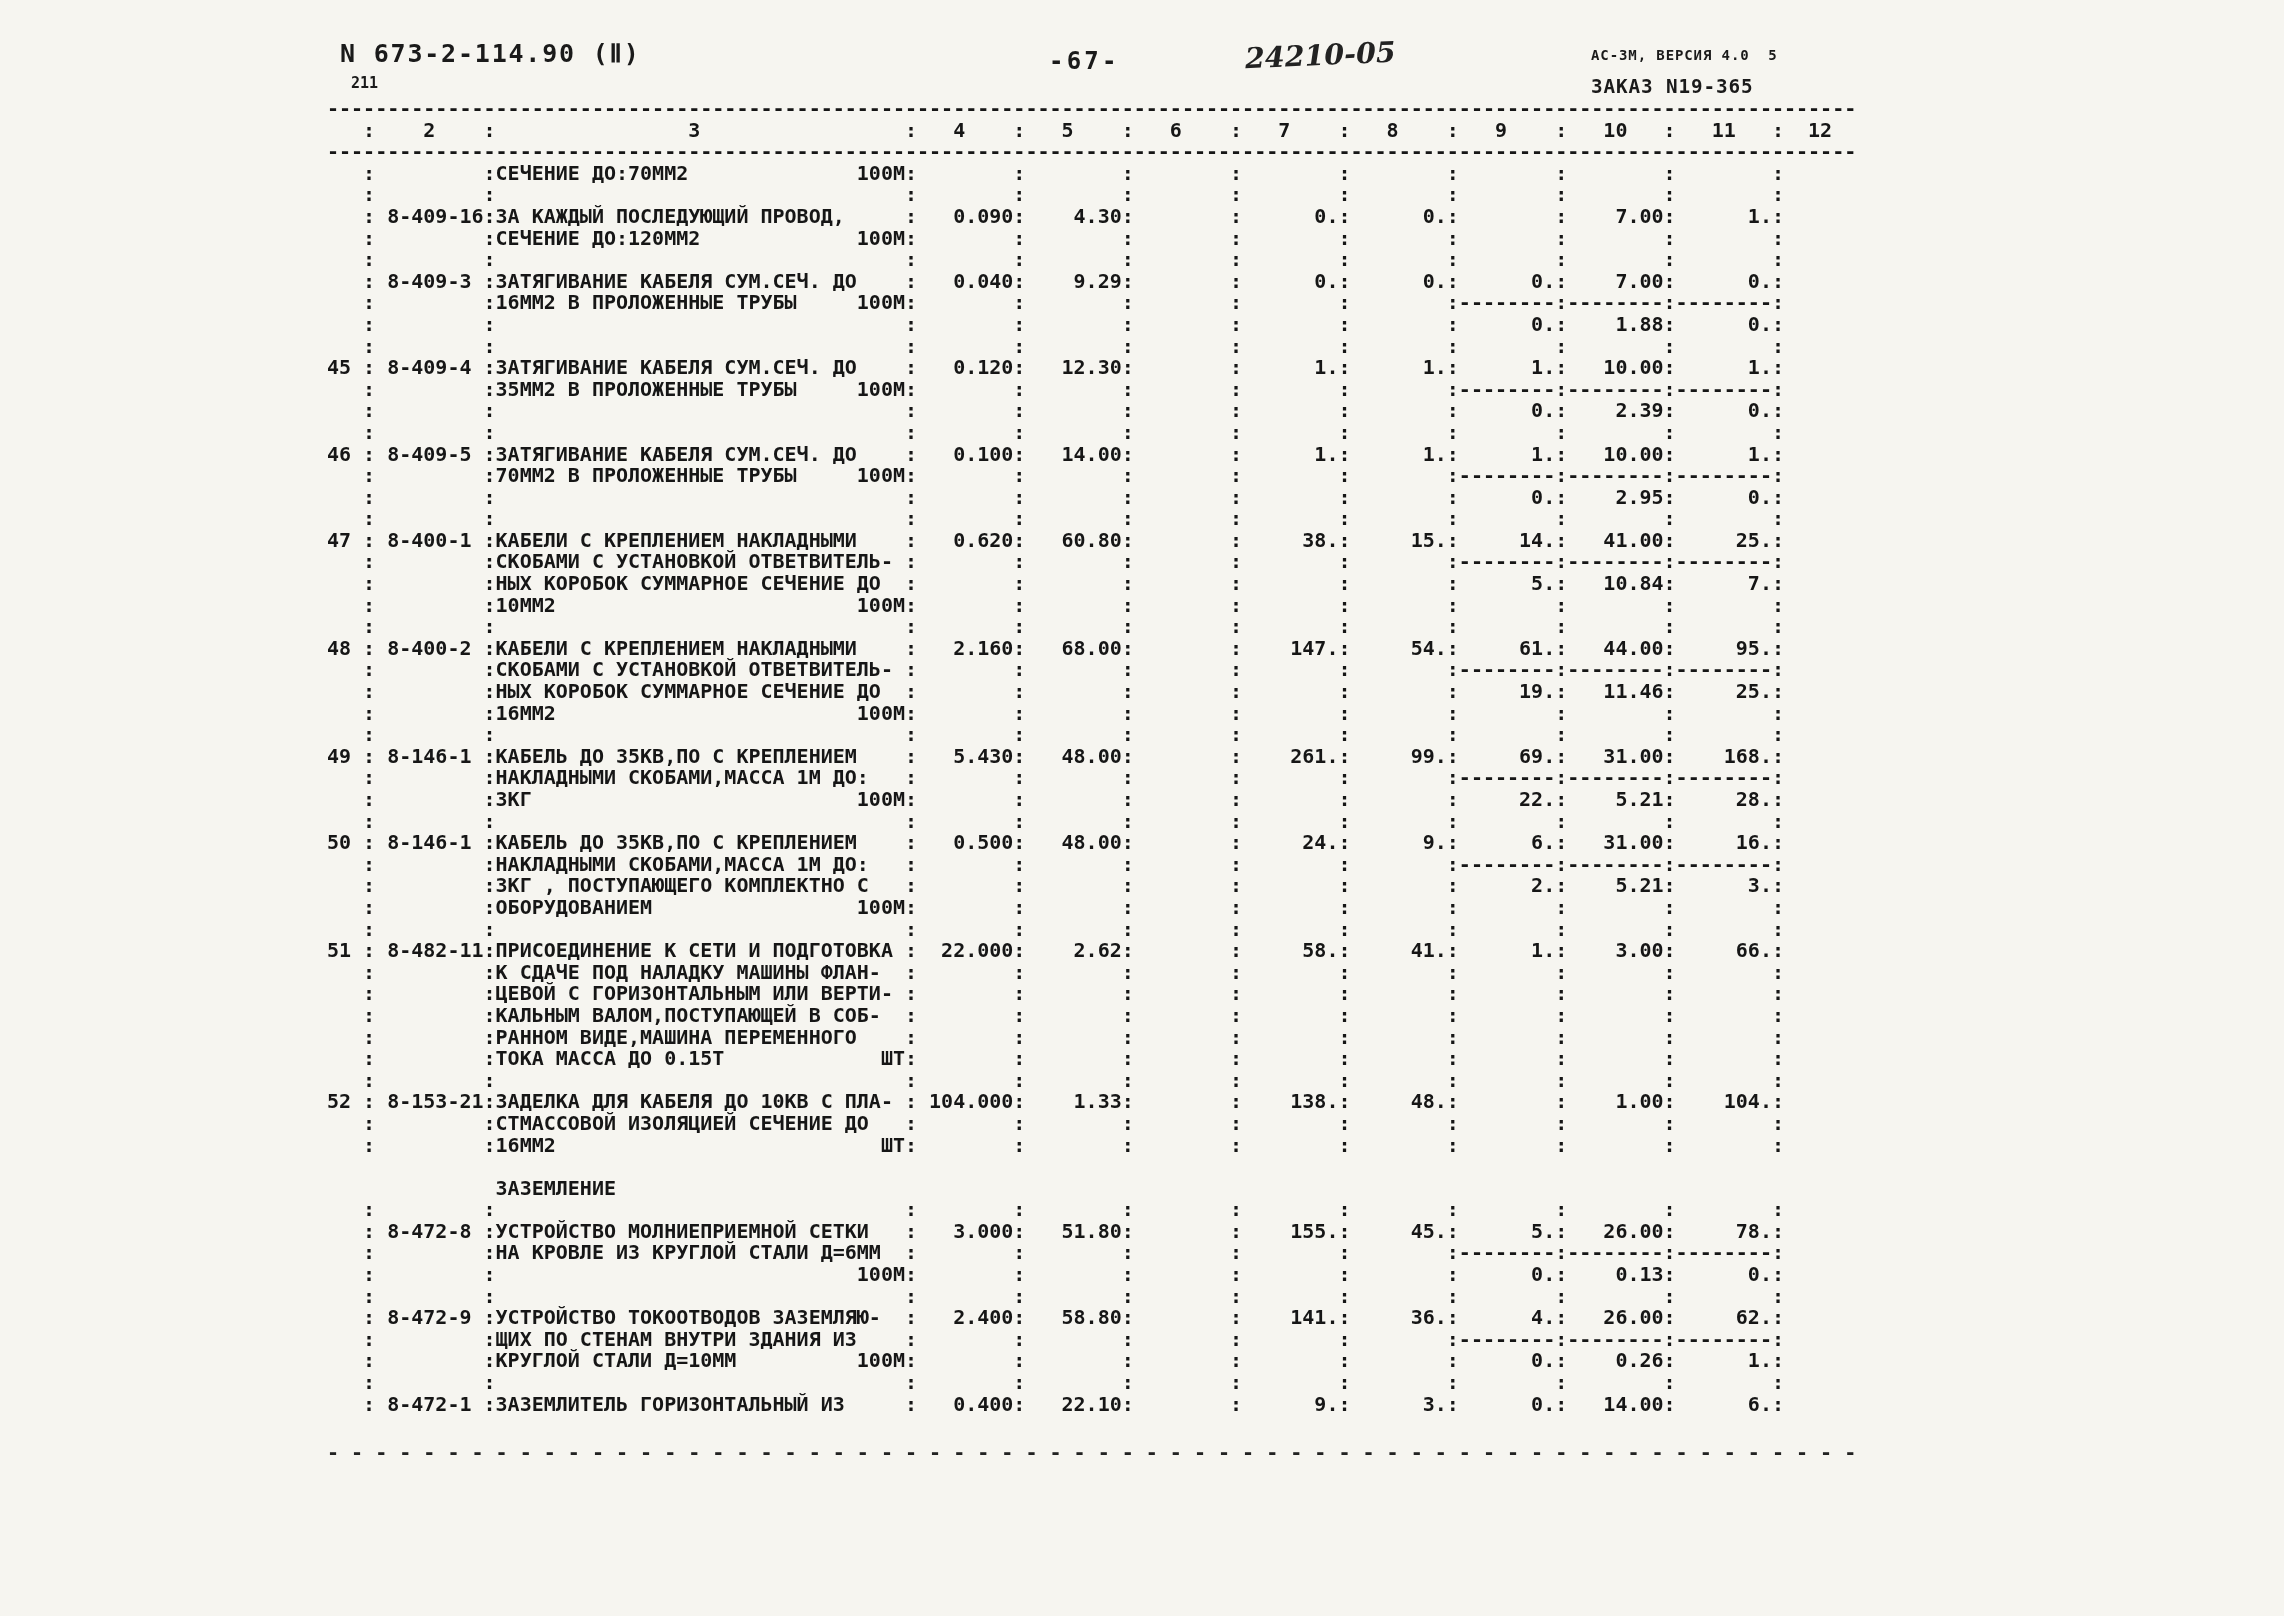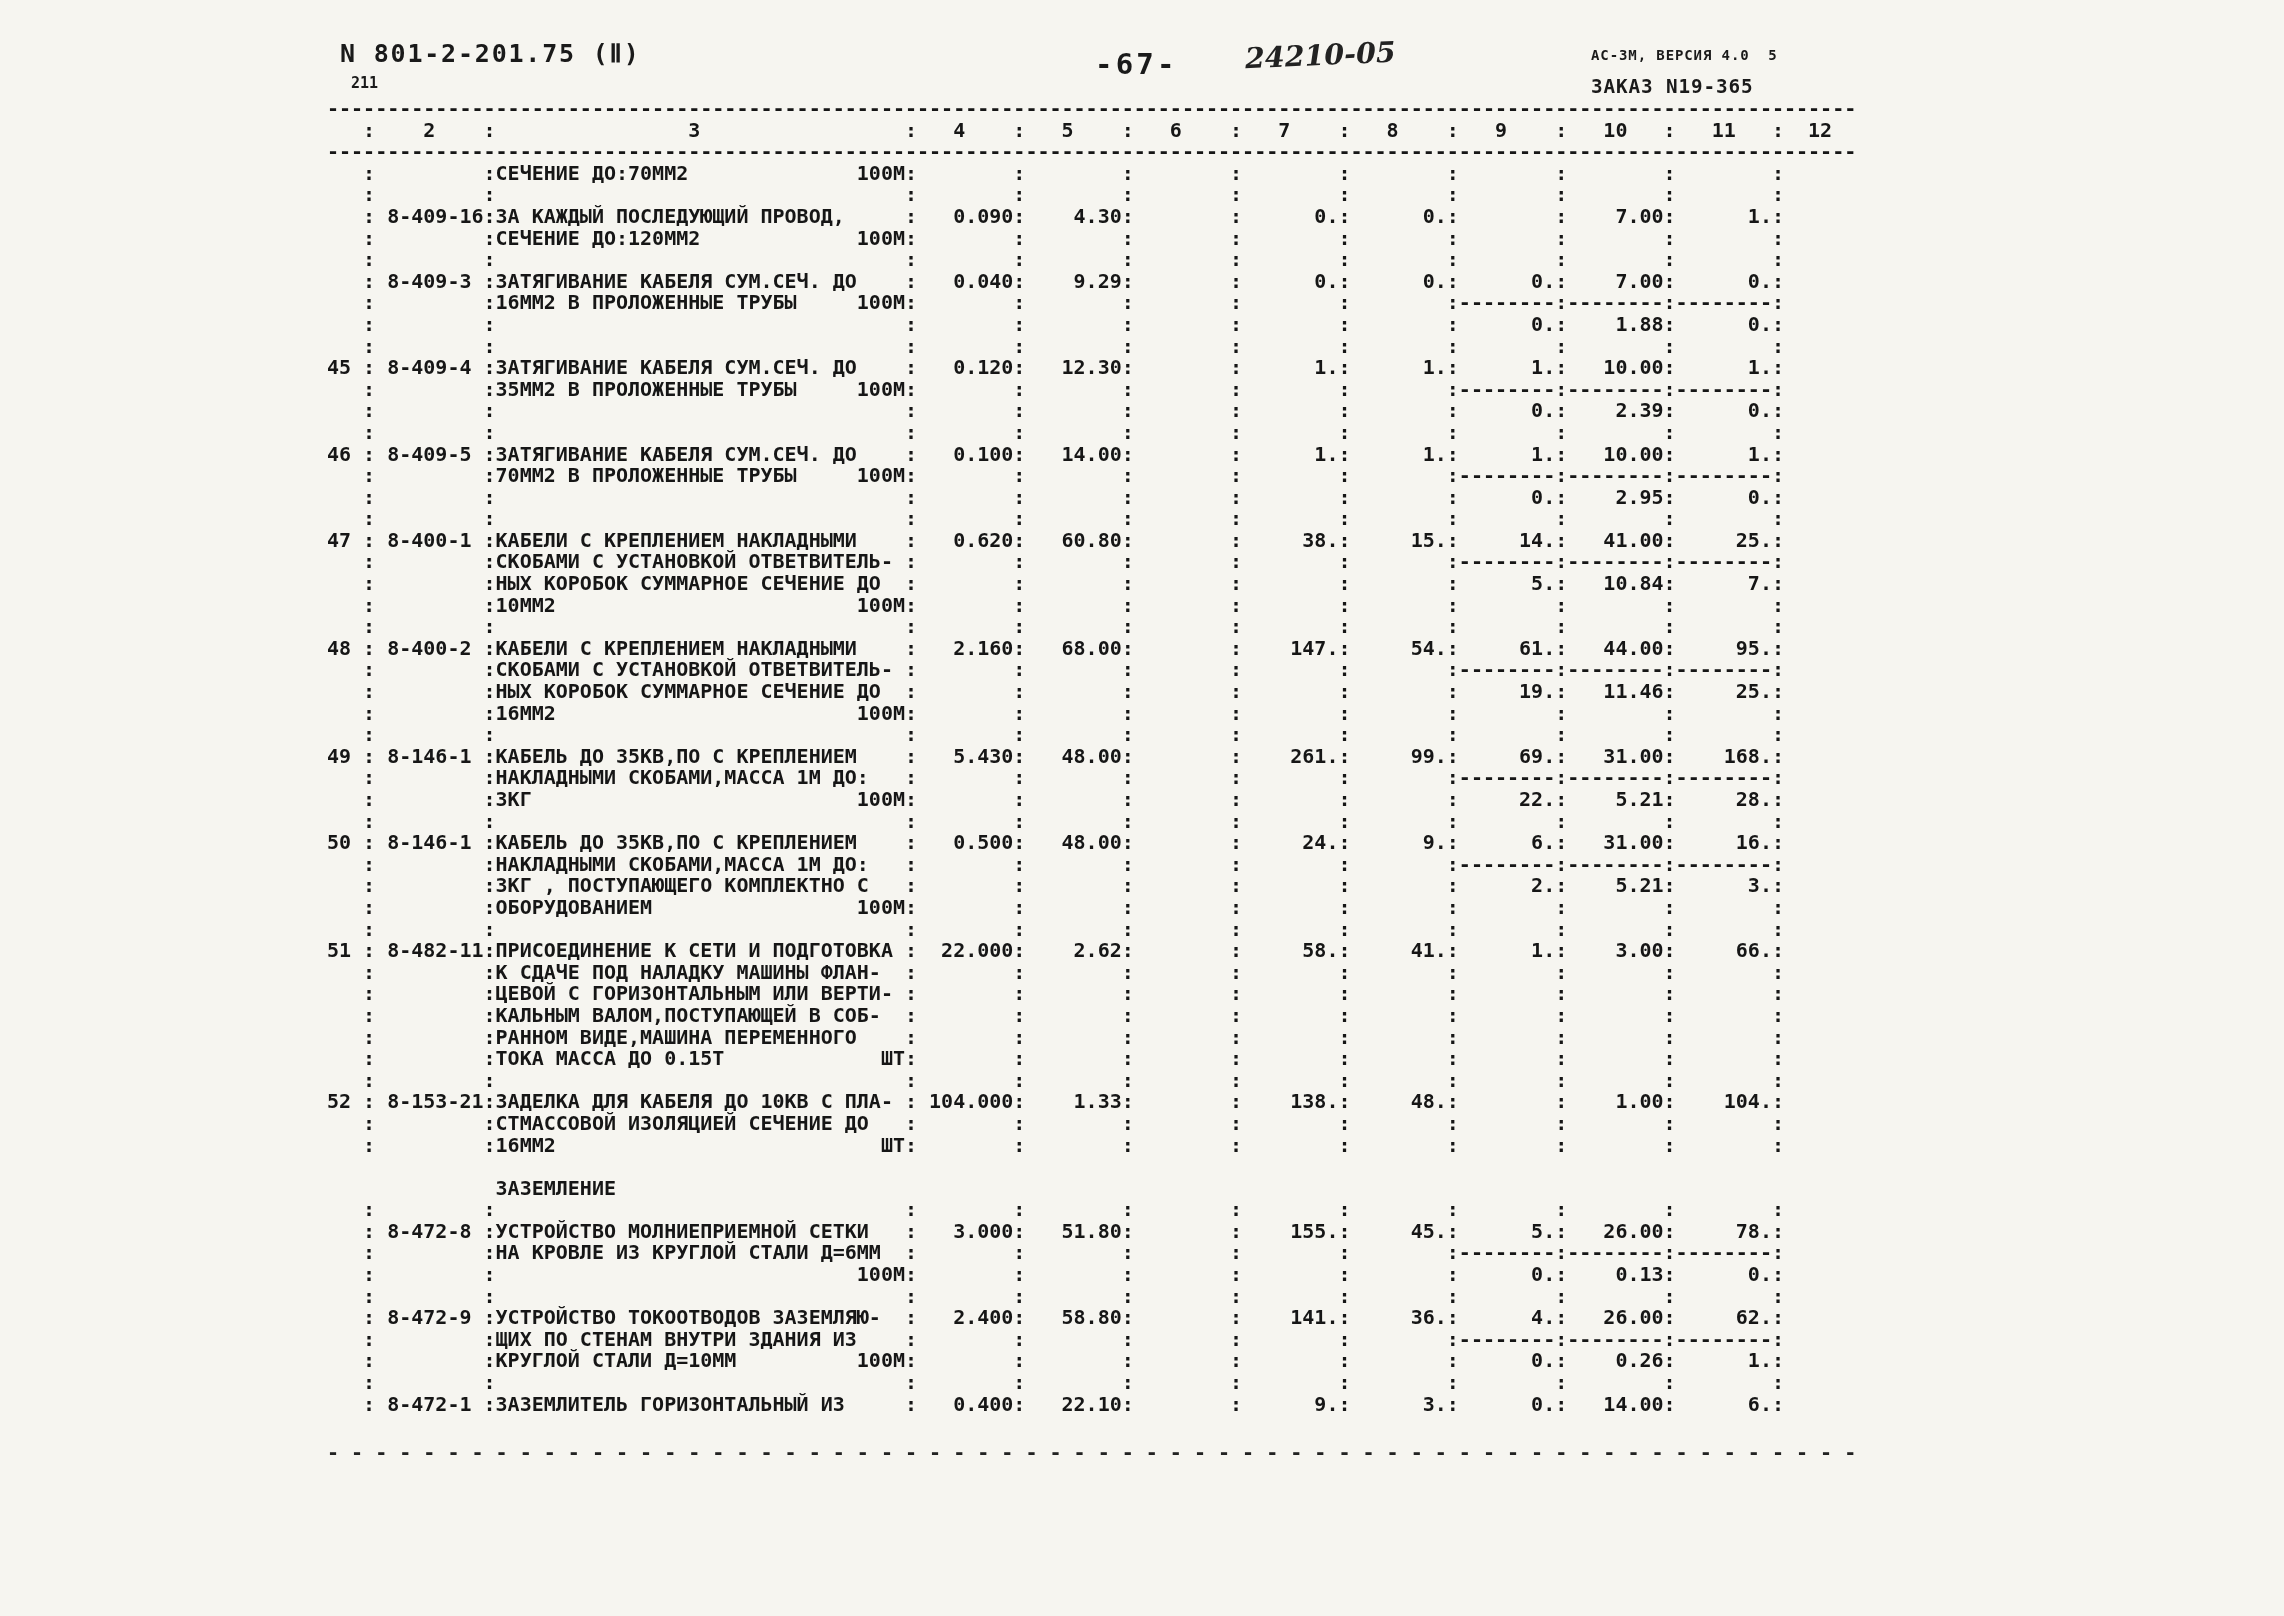--- a/index.html
+++ b/index.html
@@ -4,41 +4,41 @@
 <style>
   html,body{margin:0;padding:0}
   body{
     width:2284px;height:1617px;position:relative;overflow:hidden;
     background:#f6f5f0;
     font-family:"DejaVu Sans Mono",monospace;color:#1a1a1a;
   }
   .h{position:absolute;white-space:pre;font-weight:bold}
   .doc-num{left:340px;top:39px;font-size:25px;letter-spacing:1.8px}
   .doc-sub{left:351px;top:74px;font-size:15px}
-  .page-num{left:1095px;top:47px;font-size:29px;letter-spacing:3.2px}
+  .page-num{left:1049px;top:47px;font-size:24px;letter-spacing:3.2px}
   .handwritten{
     left:1245px;top:38px;font-size:28.5px;
     font-family:"DejaVu Serif",serif;font-style:italic;
     transform:rotate(-2.5deg);color:#222;
   }
   .version{left:1591px;top:47px;font-size:14px;letter-spacing:0.9px}
   .order{left:1591px;top:75px;font-size:19.3px;letter-spacing:0.9px}
   #table{
     position:absolute;left:327px;top:98px;
     font-size:20px;line-height:21.6px;font-weight:bold;
     white-space:pre;color:#161616;
   }
   .ln{white-space:pre;height:21.6px}
   .dots{margin-top:27px;color:#222}
 </style>
 </head>
 <body>
 
 <div>
-  <div class="h doc-num">N 801-2-201.75 (Ⅱ)</div>
+  <div class="h doc-num">N 673-2-114.90 (Ⅱ)</div>
   <div class="h doc-sub">211</div>
   <div class="h page-num">-67-</div>
   <div class="h handwritten">24210-05</div>
   <div class="h version">АС-3М, ВЕРСИЯ 4.0  5</div>
   <div class="h order">ЗАКАЗ N19-365</div>
 </div>
 
 <div id="table"><div class="ln">-------------------------------------------------------------------------------------------------------------------------------</div><div class="ln">   :    2    :                3                 :   4    :   5    :   6    :   7    :   8    :   9    :   10   :   11   :  12  </div><div class="ln">-------------------------------------------------------------------------------------------------------------------------------</div><div class="ln">   :         :СЕЧЕНИЕ ДО:70ММ2              100М:        :        :        :        :        :        :        :        :      </div><div class="ln">   :         :                                  :        :        :        :        :        :        :        :        :      </div><div class="ln">   : 8-409-16:ЗА КАЖДЫЙ ПОСЛЕДУЮЩИЙ ПРОВОД,     :   0.090:    4.30:        :      0.:      0.:        :    7.00:      1.:      </div><div class="ln">   :         :СЕЧЕНИЕ ДО:120ММ2             100М:        :        :        :        :        :        :        :        :      </div><div class="ln">   :         :                                  :        :        :        :        :        :        :        :        :      </div><div class="ln">   : 8-409-3 :ЗАТЯГИВАНИЕ КАБЕЛЯ СУМ.СЕЧ. ДО    :   0.040:    9.29:        :      0.:      0.:      0.:    7.00:      0.:      </div><div class="ln">   :         :16ММ2 В ПРОЛОЖЕННЫЕ ТРУБЫ     100М:        :        :        :        :        :--------:--------:--------:      </div><div class="ln">   :         :                                  :        :        :        :        :        :      0.:    1.88:      0.:      </div><div class="ln">   :         :                                  :        :        :        :        :        :        :        :        :      </div><div class="ln">45 : 8-409-4 :ЗАТЯГИВАНИЕ КАБЕЛЯ СУМ.СЕЧ. ДО    :   0.120:   12.30:        :      1.:      1.:      1.:   10.00:      1.:      </div><div class="ln">   :         :35ММ2 В ПРОЛОЖЕННЫЕ ТРУБЫ     100М:        :        :        :        :        :--------:--------:--------:      </div><div class="ln">   :         :                                  :        :        :        :        :        :      0.:    2.39:      0.:      </div><div class="ln">   :         :                                  :        :        :        :        :        :        :        :        :      </div><div class="ln">46 : 8-409-5 :ЗАТЯГИВАНИЕ КАБЕЛЯ СУМ.СЕЧ. ДО    :   0.100:   14.00:        :      1.:      1.:      1.:   10.00:      1.:      </div><div class="ln">   :         :70ММ2 В ПРОЛОЖЕННЫЕ ТРУБЫ     100М:        :        :        :        :        :--------:--------:--------:      </div><div class="ln">   :         :                                  :        :        :        :        :        :      0.:    2.95:      0.:      </div><div class="ln">   :         :                                  :        :        :        :        :        :        :        :        :      </div><div class="ln">47 : 8-400-1 :КАБЕЛИ С КРЕПЛЕНИЕМ НАКЛАДНЫМИ    :   0.620:   60.80:        :     38.:     15.:     14.:   41.00:     25.:      </div><div class="ln">   :         :СКОБАМИ С УСТАНОВКОЙ ОТВЕТВИТЕЛЬ- :        :        :        :        :        :--------:--------:--------:      </div><div class="ln">   :         :НЫХ КОРОБОК СУММАРНОЕ СЕЧЕНИЕ ДО  :        :        :        :        :        :      5.:   10.84:      7.:      </div><div class="ln">   :         :10ММ2                         100М:        :        :        :        :        :        :        :        :      </div><div class="ln">   :         :                                  :        :        :        :        :        :        :        :        :      </div><div class="ln">48 : 8-400-2 :КАБЕЛИ С КРЕПЛЕНИЕМ НАКЛАДНЫМИ    :   2.160:   68.00:        :    147.:     54.:     61.:   44.00:     95.:      </div><div class="ln">   :         :СКОБАМИ С УСТАНОВКОЙ ОТВЕТВИТЕЛЬ- :        :        :        :        :        :--------:--------:--------:      </div><div class="ln">   :         :НЫХ КОРОБОК СУММАРНОЕ СЕЧЕНИЕ ДО  :        :        :        :        :        :     19.:   11.46:     25.:      </div><div class="ln">   :         :16ММ2                         100М:        :        :        :        :        :        :        :        :      </div><div class="ln">   :         :                                  :        :        :        :        :        :        :        :        :      </div><div class="ln">49 : 8-146-1 :КАБЕЛЬ ДО 35КВ,ПО С КРЕПЛЕНИЕМ    :   5.430:   48.00:        :    261.:     99.:     69.:   31.00:    168.:      </div><div class="ln">   :         :НАКЛАДНЫМИ СКОБАМИ,МАССА 1М ДО:   :        :        :        :        :        :--------:--------:--------:      </div><div class="ln">   :         :3КГ                           100М:        :        :        :        :        :     22.:    5.21:     28.:      </div><div class="ln">   :         :                                  :        :        :        :        :        :        :        :        :      </div><div class="ln">50 : 8-146-1 :КАБЕЛЬ ДО 35КВ,ПО С КРЕПЛЕНИЕМ    :   0.500:   48.00:        :     24.:      9.:      6.:   31.00:     16.:      </div><div class="ln">   :         :НАКЛАДНЫМИ СКОБАМИ,МАССА 1М ДО:   :        :        :        :        :        :--------:--------:--------:      </div><div class="ln">   :         :3КГ , ПОСТУПАЮЩЕГО КОМПЛЕКТНО С   :        :        :        :        :        :      2.:    5.21:      3.:      </div><div class="ln">   :         :ОБОРУДОВАНИЕМ                 100М:        :        :        :        :        :        :        :        :      </div><div class="ln">   :         :                                  :        :        :        :        :        :        :        :        :      </div><div class="ln">51 : 8-482-11:ПРИСОЕДИНЕНИЕ К СЕТИ И ПОДГОТОВКА :  22.000:    2.62:        :     58.:     41.:      1.:    3.00:     66.:      </div><div class="ln">   :         :К СДАЧЕ ПОД НАЛАДКУ МАШИНЫ ФЛАН-  :        :        :        :        :        :        :        :        :      </div><div class="ln">   :         :ЦЕВОЙ С ГОРИЗОНТАЛЬНЫМ ИЛИ ВЕРТИ- :        :        :        :        :        :        :        :        :      </div><div class="ln">   :         :КАЛЬНЫМ ВАЛОМ,ПОСТУПАЮЩЕЙ В СОБ-  :        :        :        :        :        :        :        :        :      </div><div class="ln">   :         :РАННОМ ВИДЕ,МАШИНА ПЕРЕМЕННОГО    :        :        :        :        :        :        :        :        :      </div><div class="ln">   :         :ТОКА МАССА ДО 0.15Т             ШТ:        :        :        :        :        :        :        :        :      </div><div class="ln">   :         :                                  :        :        :        :        :        :        :        :        :      </div><div class="ln">52 : 8-153-21:ЗАДЕЛКА ДЛЯ КАБЕЛЯ ДО 10КВ С ПЛА- : 104.000:    1.33:        :    138.:     48.:        :    1.00:    104.:      </div><div class="ln">   :         :СТМАССОВОЙ ИЗОЛЯЦИЕЙ СЕЧЕНИЕ ДО   :        :        :        :        :        :        :        :        :      </div><div class="ln">   :         :16ММ2                           ШТ:        :        :        :        :        :        :        :        :      </div><div class="ln"></div><div class="ln">              ЗАЗЕМЛЕНИЕ</div><div class="ln">   :         :                                  :        :        :        :        :        :        :        :        :      </div><div class="ln">   : 8-472-8 :УСТРОЙСТВО МОЛНИЕПРИЕМНОЙ СЕТКИ   :   3.000:   51.80:        :    155.:     45.:      5.:   26.00:     78.:      </div><div class="ln">   :         :НА КРОВЛЕ ИЗ КРУГЛОЙ СТАЛИ Д=6ММ  :        :        :        :        :        :--------:--------:--------:      </div><div class="ln">   :         :                              100М:        :        :        :        :        :      0.:    0.13:      0.:      </div><div class="ln">   :         :                                  :        :        :        :        :        :        :        :        :      </div><div class="ln">   : 8-472-9 :УСТРОЙСТВО ТОКООТВОДОВ ЗАЗЕМЛЯЮ-  :   2.400:   58.80:        :    141.:     36.:      4.:   26.00:     62.:      </div><div class="ln">   :         :ЩИХ ПО СТЕНАМ ВНУТРИ ЗДАНИЯ ИЗ    :        :        :        :        :        :--------:--------:--------:      </div><div class="ln">   :         :КРУГЛОЙ СТАЛИ Д=10ММ          100М:        :        :        :        :        :      0.:    0.26:      1.:      </div><div class="ln">   :         :                                  :        :        :        :        :        :        :        :        :      </div><div class="ln">   : 8-472-1 :ЗАЗЕМЛИТЕЛЬ ГОРИЗОНТАЛЬНЫЙ ИЗ     :   0.400:   22.10:        :      9.:      3.:      0.:   14.00:      6.:      </div><div class="ln dots">- - - - - - - - - - - - - - - - - - - - - - - - - - - - - - - - - - - - - - - - - - - - - - - - - - - - - - - - - - - - - - - -</div></div>
 
 

